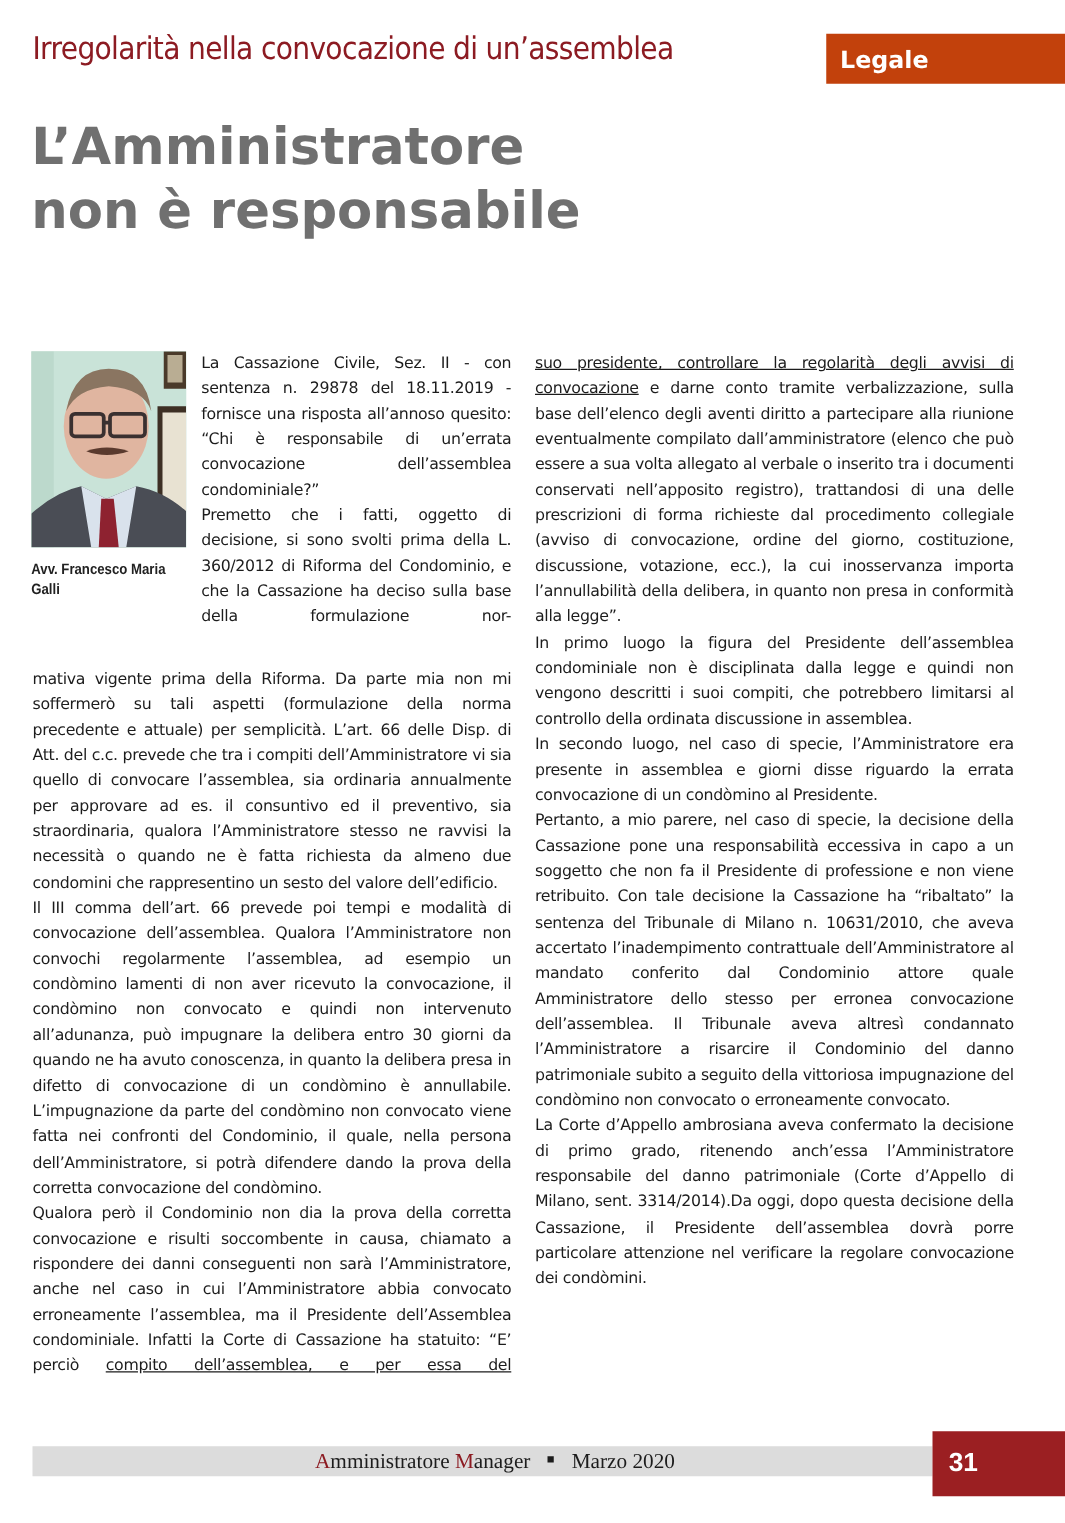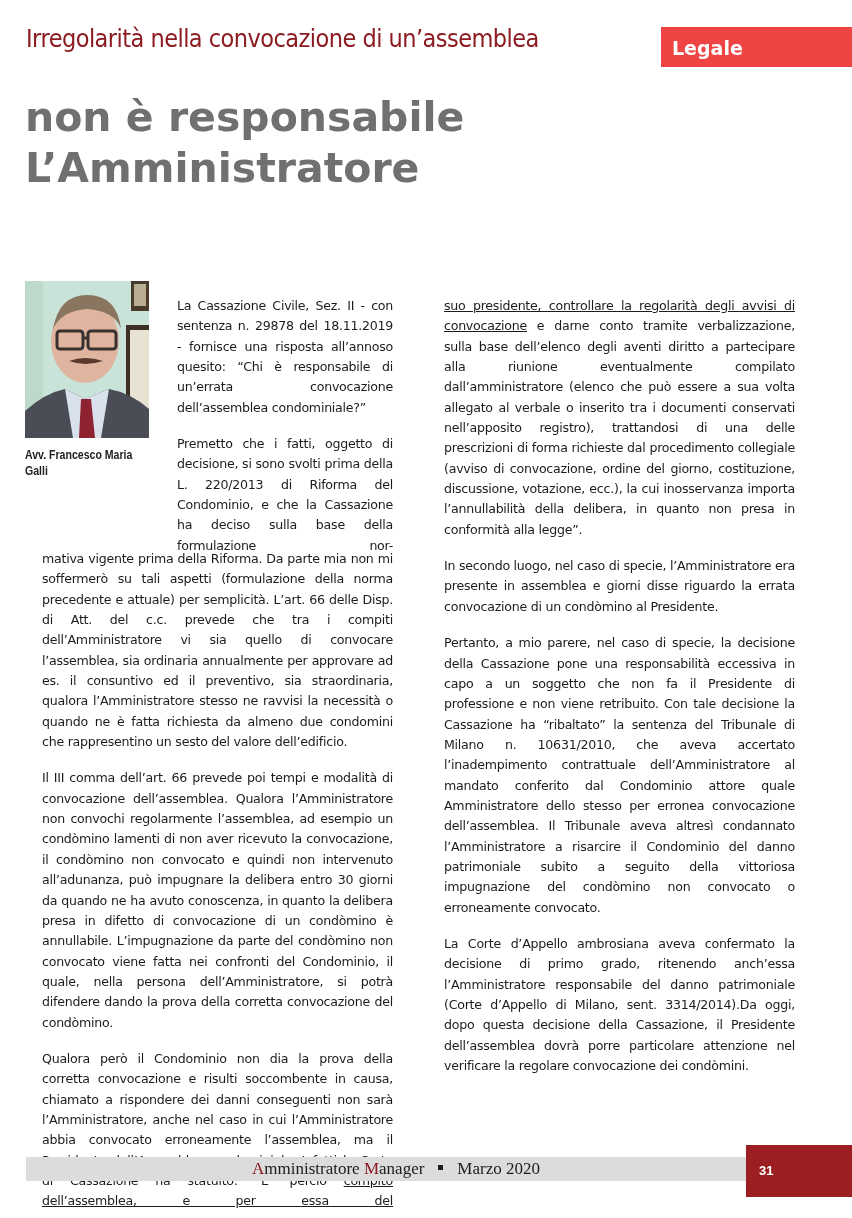--- a/index.html
+++ b/index.html
@@ -2,61 +2,61 @@
 <html><head>
 <meta charset="utf-8">
 <style>
   html, body { margin: 0; padding: 0; background: #ffffff; }
   body { width: 852px; height: 1218px; position: relative; overflow: hidden;
          font-family: "Liberation Sans", "DejaVu Sans", sans-serif; color: #1a1a1a; }
   .kicker { position: absolute; left: 26px; top: 24px; font-size: 25px; color: #8c1b22;
             font-family: "DejaVu Sans", sans-serif; font-weight: normal; letter-spacing: -0.6px;
             transform: scaleX(0.9); transform-origin: left top; white-space: nowrap; }
   .section-badge { position: absolute; left: 661px; top: 27px; width: 191px; height: 40px;
-                   background: #ef4444; color: #fff; box-sizing: border-box; padding-left: 11px;
+                   background: #c2410c; color: #fff; box-sizing: border-box; padding-left: 11px;
                    font-family: "DejaVu Sans", sans-serif; font-weight: bold; font-size: 19px;
                    line-height: 42px; }
   .title { position: absolute; left: 25px; top: 92px; font-family: "DejaVu Sans", sans-serif;
            font-weight: bold; color: #707070; font-size: 41px; line-height: 51px;
            letter-spacing: 0px; }
   .title span { display: block; }
   .photo { position: absolute; left: 25px; top: 281px; width: 124px; height: 157px;
            overflow: hidden; background: #c8e2d6; }
   .caption { position: absolute; left: 25px; top: 447px; width: 135px; font-size: 12px;
              font-weight: bold; line-height: 16px; color: #222;
              transform: scaleX(0.88); transform-origin: left top; }
   .col { position: absolute; font-family: "DejaVu Sans", sans-serif; font-size: 12.6px;
          line-height: 20.35px; text-align: justify; color: #1c1c1c; letter-spacing: -0.25px; }
-  .col p { margin: 16px; }
+  .col p { margin: 0; }
   .col-left-top { left: 161px; top: 280px; width: 248px; }
   .col-left { left: 26px; top: 533px; width: 383px; }
   .col-right { left: 428px; top: 280px; width: 383px; }
   .it { }
   .u { text-decoration: underline; }
   .footer-band { position: absolute; left: 26px; top: 1157px; width: 720px; height: 24px; background: #dcdcdc; }
   .footer-text { position: absolute; left: 0; top: 1157px; width: 792px; text-align: center;
                  font-family: "Liberation Serif", "DejaVu Serif", serif; font-size: 17px; line-height: 24px;
                  color: #1c1c1c; }
   .footer-text .cap { color: #8c1b22; }
   .footer-sep { display: inline-block; width: 5px; height: 5px; background: #1c1c1c;
                 margin: 0 14px; vertical-align: 4px; }
   .page-num { position: absolute; left: 746px; top: 1145px; width: 106px; height: 52px;
-              background: #9b1f22; color: #fff; font-weight: bold; font-size: 13px;
+              background: #9b1f22; color: #fff; font-weight: bold; font-size: 21px;
               font-family: "Liberation Sans", sans-serif; box-sizing: border-box; padding-left: 13px;
               line-height: 52px; }
 </style>
 </head>
 <body>
 
 <div class="kicker">Irregolarità nella convocazione di un’assemblea</div>
 <div class="section-badge">Legale</div>
 
 <h1 class="title" style="margin:0;">
+  <span>L’Amministratore</span>
   <span>non è responsabile</span>
-  <span>L’Amministratore</span>
 </h1>
 
 <div class="photo" title="Ritratto dell'autore">
   <svg width="124" height="157" viewBox="0 0 124 157">
     <rect x="0" y="0" width="124" height="157" fill="#c9e3d8"></rect>
     <rect x="0" y="0" width="18" height="157" fill="#bcd9cc"></rect>
     <rect x="106" y="0" width="18" height="30" fill="#4a3a2a"></rect>
     <rect x="109" y="3" width="12" height="22" fill="#b9ad93"></rect>
     <rect x="101" y="44" width="23" height="100" fill="#3d2f24"></rect>
     <rect x="105" y="49" width="19" height="90" fill="#e8e2d2"></rect>
@@ -68,31 +68,32 @@
     <path d="M44 80 Q60 74 78 80 Q60 86 44 80Z" fill="#5a3a2e"></path>
     <path d="M0 157 L0 130 Q20 112 40 108 L60 118 L84 108 Q106 112 124 128 L124 157Z" fill="#4a4d55"></path>
     <path d="M40 108 L60 118 L84 108 L76 157 L48 157Z" fill="#d9e2ec"></path>
     <path d="M56 118 L66 118 L70 157 L54 157Z" fill="#8e2230"></path>
   </svg>
 </div>
 <div class="caption">Avv. Francesco Maria Galli</div>
 
 <div class="col col-left-top">
   <p>La Cassazione Civile, Sez. II - con sentenza n. 29878 del 18.11.2019 - fornisce una risposta all’annoso quesito: “Chi è responsabile di un’errata convocazione dell’assemblea condominiale?”</p>
-  <p style="text-align-last: justify;">Premetto che i fatti, oggetto di decisione, si sono svolti prima della L. 220/2013 di Riforma del Condominio, e che la Cassazione ha deciso sulla base della formulazione nor-</p>
+  <p style="text-align-last: justify;">Premetto che i fatti, oggetto di decisione, si sono svolti prima della L. 360/2012 di Riforma del Condominio, e che la Cassazione ha deciso sulla base della formulazione nor-</p>
 </div>
 
 <div class="col col-left">
   <p>mativa vigente prima della Riforma. Da parte mia non mi soffermerò su tali aspetti (formulazione della norma precedente e attuale) per semplicità. L’art. 66 delle Disp. di Att. del c.c. prevede che tra i compiti dell’Amministratore vi sia quello di convocare l’assemblea, sia ordinaria annualmente per approvare ad es. il consuntivo ed il preventivo, sia straordinaria, qualora l’Amministratore stesso ne ravvisi la necessità o quando ne è fatta richiesta da almeno due condomini che rappresentino un sesto del valore dell’edificio.</p>
   <p>Il III comma dell’art. 66 prevede poi tempi e modalità di convocazione dell’assemblea. Qualora l’Amministratore non convochi regolarmente l’assemblea, ad esempio un condòmino lamenti di non aver ricevuto la convocazione, il condòmino non convocato e quindi non intervenuto all’adunanza, può impugnare la delibera entro 30 giorni da quando ne ha avuto conoscenza, in quanto la delibera presa in difetto di convocazione di un condòmino è annullabile.  L’impugnazione da parte del condòmino non convocato viene fatta nei confronti del Condominio, il quale, nella persona dell’Amministratore, si potrà difendere dando la prova della corretta convocazione del condòmino.</p>
   <p style="text-align-last: justify;"><span>Qualora però il Condominio non dia la prova della corretta convocazione e risulti soccombente in causa, chiamato a rispondere dei danni conseguenti non sarà l’Amministratore, anche nel caso in cui l’Amministratore abbia convocato erroneamente l’assemblea, ma il Presidente dell’Assemblea condominiale.  Infatti la Corte di Cassazione ha statuito: </span><span class="it">“E’ perciò </span><span class="it u">compito dell’assemblea, e per essa del</span></p>
 </div>
 
 <div class="col col-right">
   <p><span class="it u">suo presidente, controllare la regolarità degli avvisi di convocazione</span><span class="it"> e darne conto tramite verbalizzazione, sulla base dell’elenco degli aventi diritto a partecipare alla riunione eventualmente compilato dall’amministratore (elenco che può essere a sua volta allegato al verbale o inserito tra i documenti conservati nell’apposito registro), trattandosi di una delle prescrizioni di forma richieste dal procedimento collegiale (avviso di convocazione, ordine del giorno, costituzione, discussione, votazione, ecc.), la cui inosservanza importa l’annullabilità della delibera, in quanto non presa in conformità alla legge”</span><span>.</span></p>
+  <p>In primo luogo la figura del Presidente dell’assemblea condominiale non è disciplinata dalla legge e quindi non vengono descritti i suoi compiti, che potrebbero limitarsi al controllo della ordinata discussione in assemblea.</p>
   <p>In secondo luogo, nel caso di specie, l’Amministratore era presente in assemblea e giorni disse riguardo la errata convocazione di un condòmino al Presidente.</p>
   <p>Pertanto, a mio parere, nel caso di specie, la decisione della Cassazione pone una responsabilità eccessiva in capo a un soggetto che non fa il Presidente di professione e non viene retribuito. Con tale decisione la Cassazione ha “ribaltato” la sentenza del Tribunale di Milano n. 10631/2010, che aveva accertato l’inadempimento contrattuale dell’Amministratore al mandato conferito dal Condominio attore quale Amministratore dello stesso per erronea convocazione dell’assemblea. Il Tribunale aveva altresì condannato l’Amministratore a risarcire il Condominio del danno patrimoniale subito a seguito della vittoriosa impugnazione del condòmino non convocato o erroneamente convocato.</p>
   <p>La Corte d’Appello ambrosiana aveva confermato la decisione di primo grado, ritenendo anch’essa l’Amministratore responsabile del danno patrimoniale (Corte d’Appello di Milano, sent. 3314/2014).Da oggi, dopo questa decisione della Cassazione, il Presidente dell’assemblea dovrà porre particolare attenzione nel verificare la regolare convocazione dei condòmini.</p>
 </div>
 
 <div class="footer-band"></div>
 <div class="footer-text">
   <span class="cap">A</span><span>mministratore </span><span class="cap">M</span><span>anager</span><span class="footer-sep"></span><span>Marzo 2020</span>
 </div>
 <div class="page-num">31</div>

